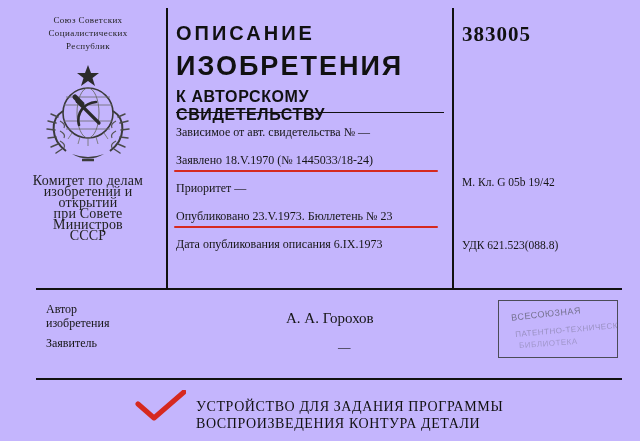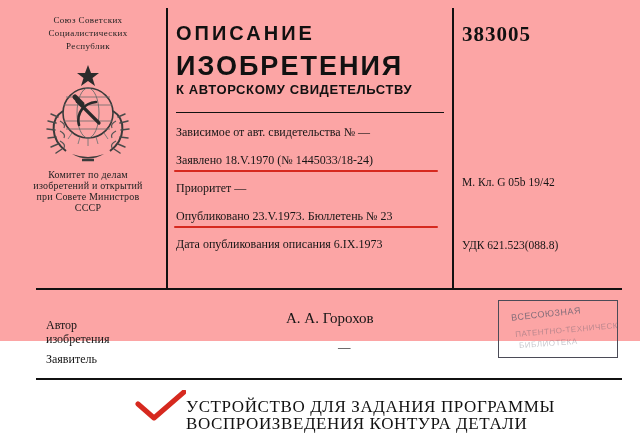--- a/index.html
+++ b/index.html
@@ -13,22 +13,22 @@
     font-family: "Liberation Serif", serif;
     color: #1a1a1a;
     position: relative;
     overflow: hidden;
   }
 
   #page {
     position: absolute;
     left: 0; top: 0;
     width: 640px;
-    height: 341px;
-    background: #fca5a5;
+    height: 441px;
+    background: #c4b5fd;
     text-decoration: underline;
   }
 
   
   .left-col {
     position: absolute;
     left: 18px;
     top: 14px;
     width: 140px;
     text-align: center;
@@ -42,21 +42,22 @@
     white-space: nowrap;
   }
   .emblem-wrap {
     margin-top: 8px;
     height: 108px;
     display: flex;
     align-items: center;
     justify-content: center;
   }
   .committee {
-    font-size: 10px;
+    margin-top: 6px;
+    font-size: 14px;
     line-height: 11px;
     color: #222;
     letter-spacing: 0.2px;
   }
 
   
   .vline {
     position: absolute;
     background: #111;
   }
@@ -85,23 +86,24 @@
     font-weight: bold;
     font-size: 27px;
     letter-spacing: 2px;
     color: #111;
     line-height: 32px;
     margin-top: 2px;
   }
   .t-sub {
     font-family: "Liberation Sans", sans-serif;
     font-weight: bold;
-    font-size: 13px;
+    font-size: 16px;
     letter-spacing: 0.6px;
     color: #111;
+    margin-top: 6px;
   }
 
   .doc-number {
     position: absolute;
     left: 462px;
     top: 22px;
     font-family: "Liberation Serif", serif;
     font-weight: bold;
     font-size: 21px;
     letter-spacing: 1px;
@@ -156,21 +158,21 @@
     font-size: 12px;
     color: #151515;
   }
   .ab-row {
     position: relative;
     height: 34px;
   }
   .ab-label {
     position: absolute;
     left: 0;
-    top: 16px;
+    top: 0;
     line-height: 14px;
   }
   .ab-label .l2 { display: block; }
   .ab-value {
     position: absolute;
     left: 240px;
     top: 8px;
     font-size: 15px;
   }
   .ab-dash {
@@ -218,25 +220,25 @@
     left: 20px; top: 38px;
     transform: rotate(-4deg);
     white-space: nowrap;
     font-size: 8px;
     opacity: 0.45;
   }
 
   
   .bottom-title {
     position: absolute;
-    left: 186px;
+    left: 196px;
     top: 398px;
     width: 420px;
     font-family: "Liberation Serif", serif;
-    font-size: 17px;
+    font-size: 14px;
     letter-spacing: 0.6px;
     color: #111;
     line-height: 17px;
   }
   .check-mark {
     position: absolute;
     left: 134px;
     top: 390px;
     width: 52px;
     height: 34px;

